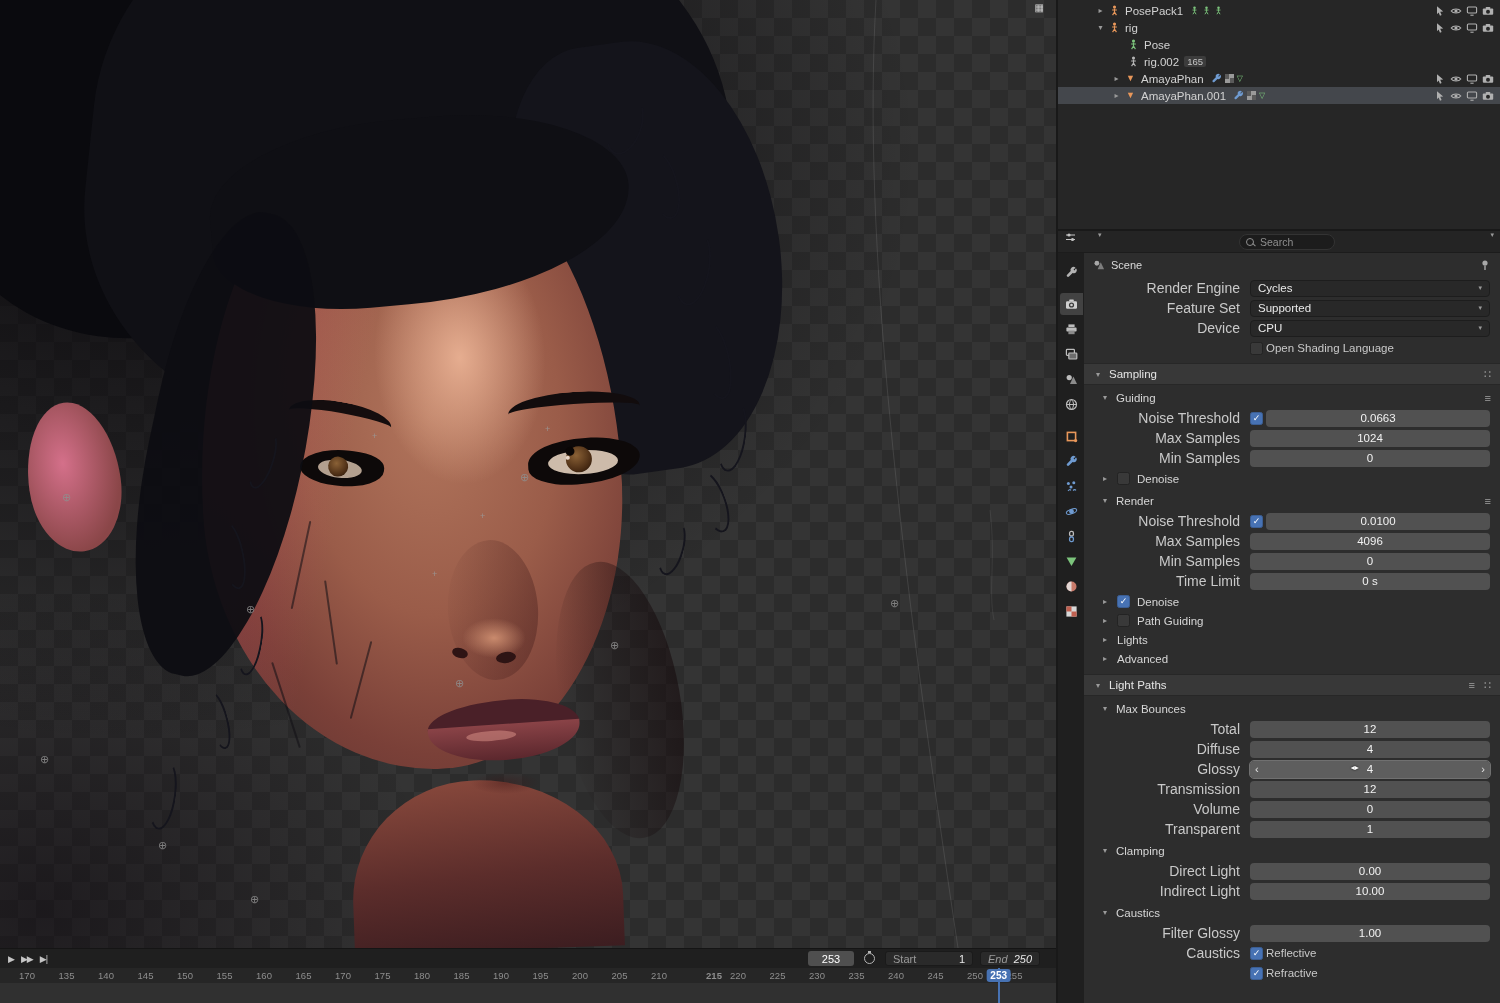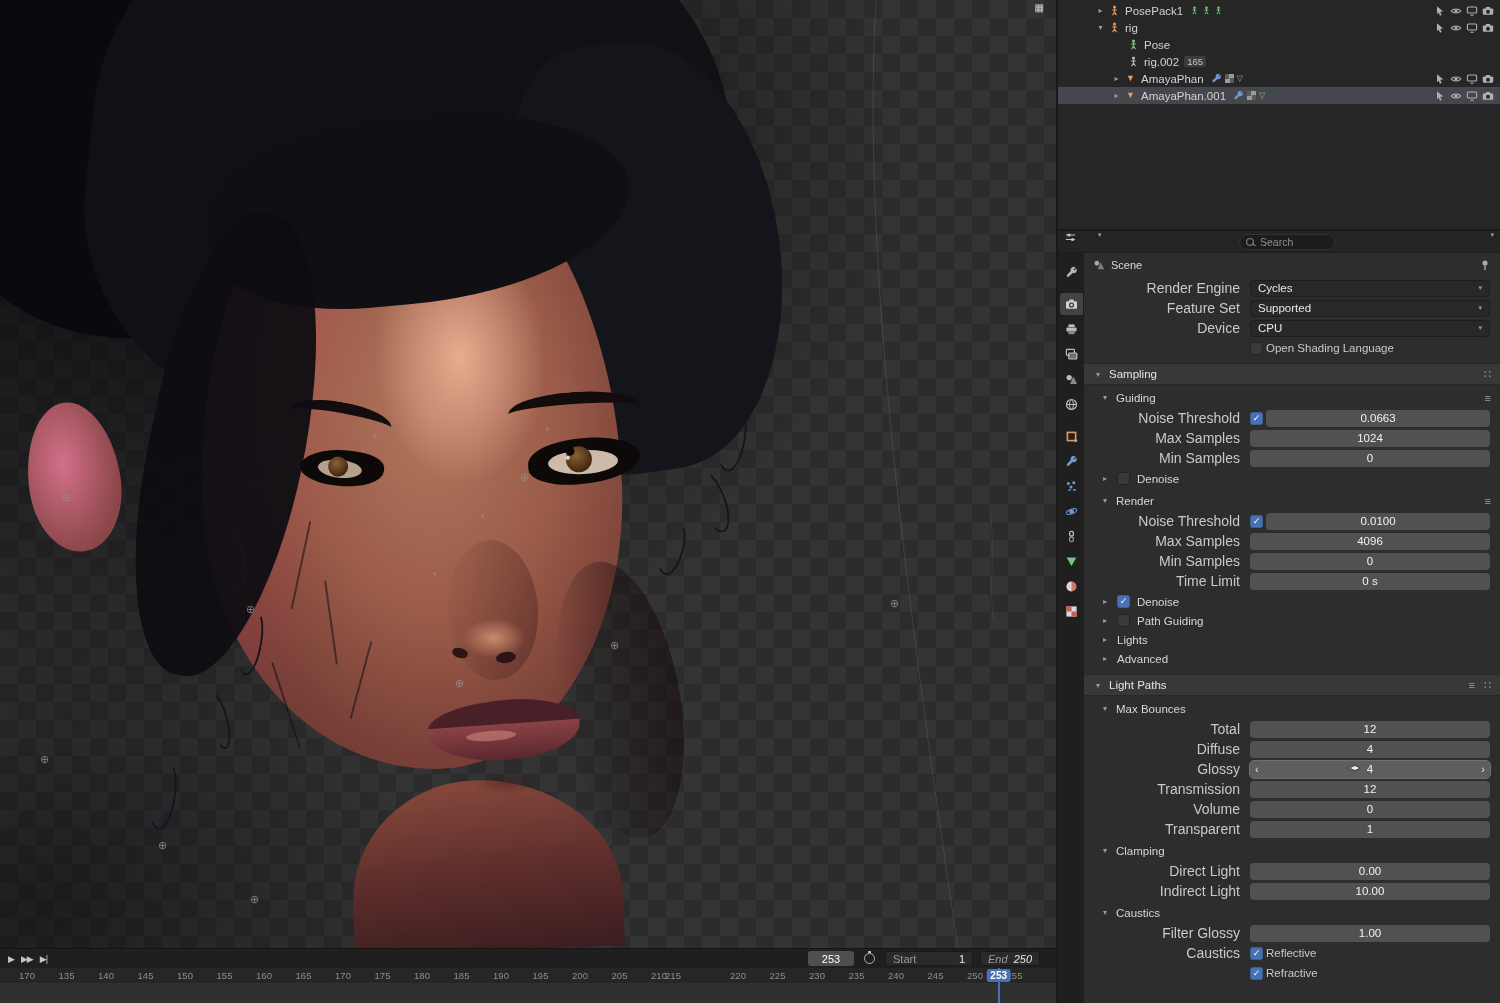--- a/index.html
+++ b/index.html
@@ -263,21 +263,21 @@
       <span class="tick" style="left: 303.5px;">165</span>
       <span class="tick" style="left: 343px;">170</span>
       <span class="tick" style="left: 382.5px;">175</span>
       <span class="tick" style="left: 422px;">180</span>
       <span class="tick" style="left: 461.5px;">185</span>
       <span class="tick" style="left: 501px;">190</span>
       <span class="tick" style="left: 540.5px;">195</span>
       <span class="tick" style="left: 580px;">200</span>
       <span class="tick" style="left: 619.5px;">205</span>
       <span class="tick" style="left: 659px;">210</span>
-      <span class="tick" style="left: 673px;">215</span>
+      <span class="tick" style="left: 714px; font-weight: bold;">215</span>
       <span class="tick" style="left: 738px;">220</span>
       <span class="tick" style="left: 777.5px;">225</span>
       <span class="tick" style="left: 817px;">230</span>
       <span class="tick" style="left: 856.5px;">235</span>
       <span class="tick" style="left: 896px;">240</span>
       <span class="tick" style="left: 935.5px;">245</span>
       <span class="tick" style="left: 975px;">250</span>
       <span class="tick" style="left: 1014.5px;">255</span>
     </div>
   <div class="playhead" style="left: 998.7px;">

